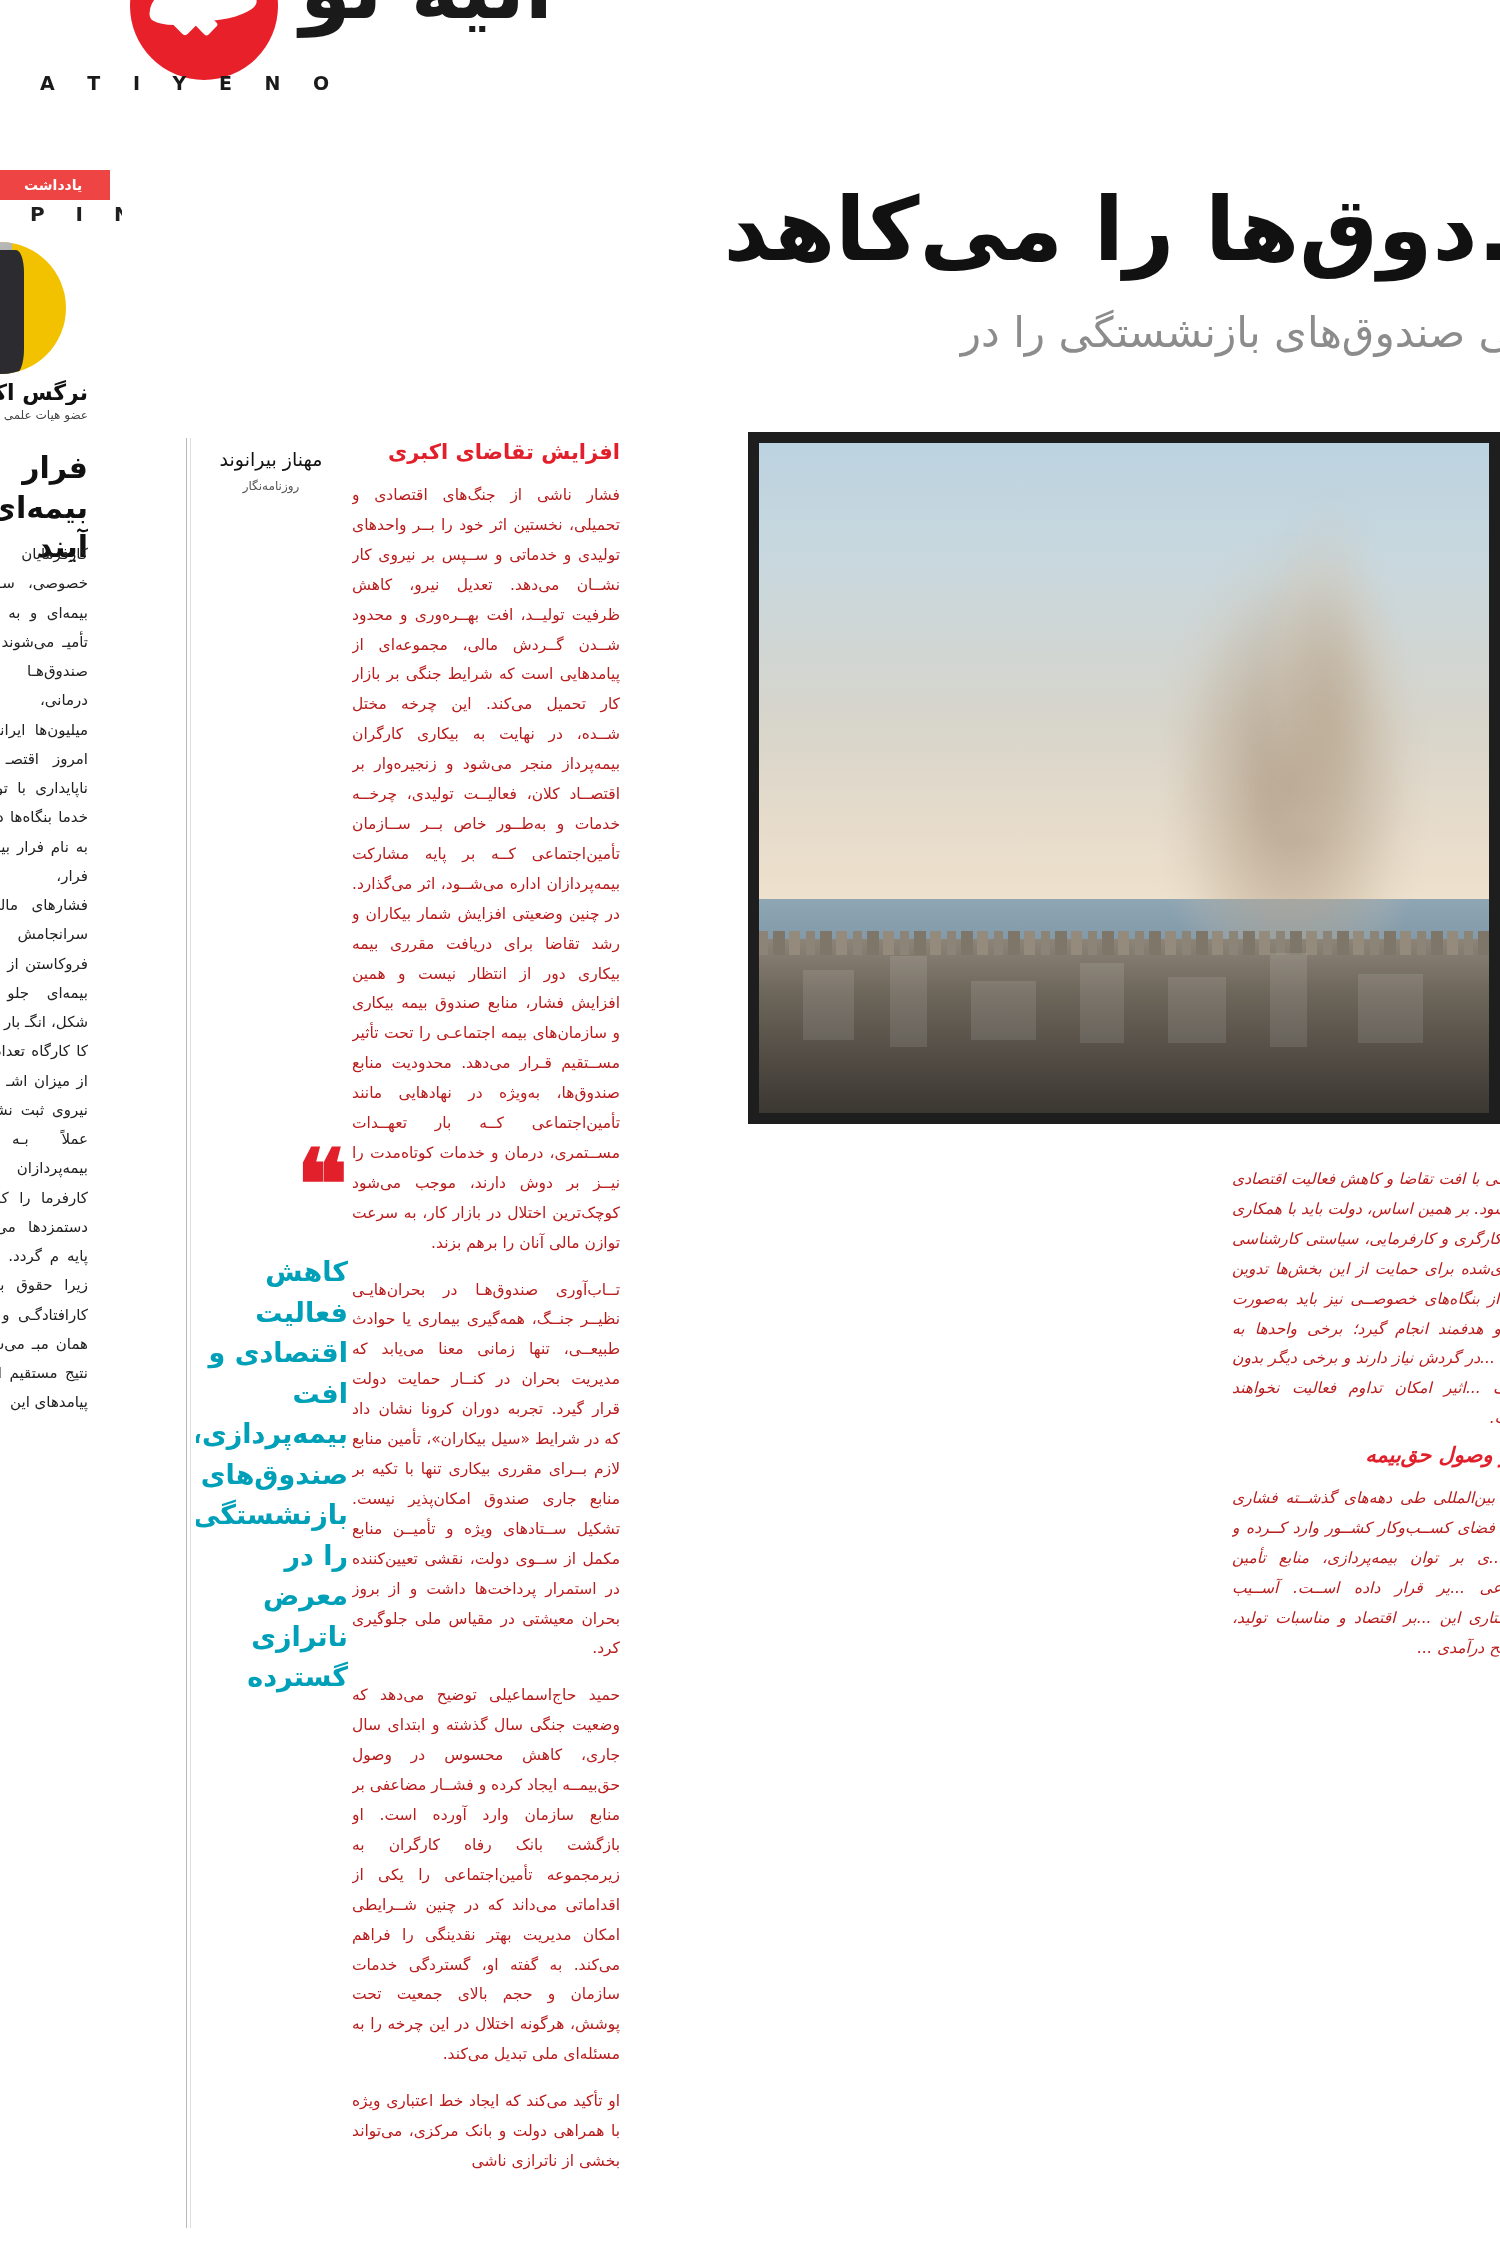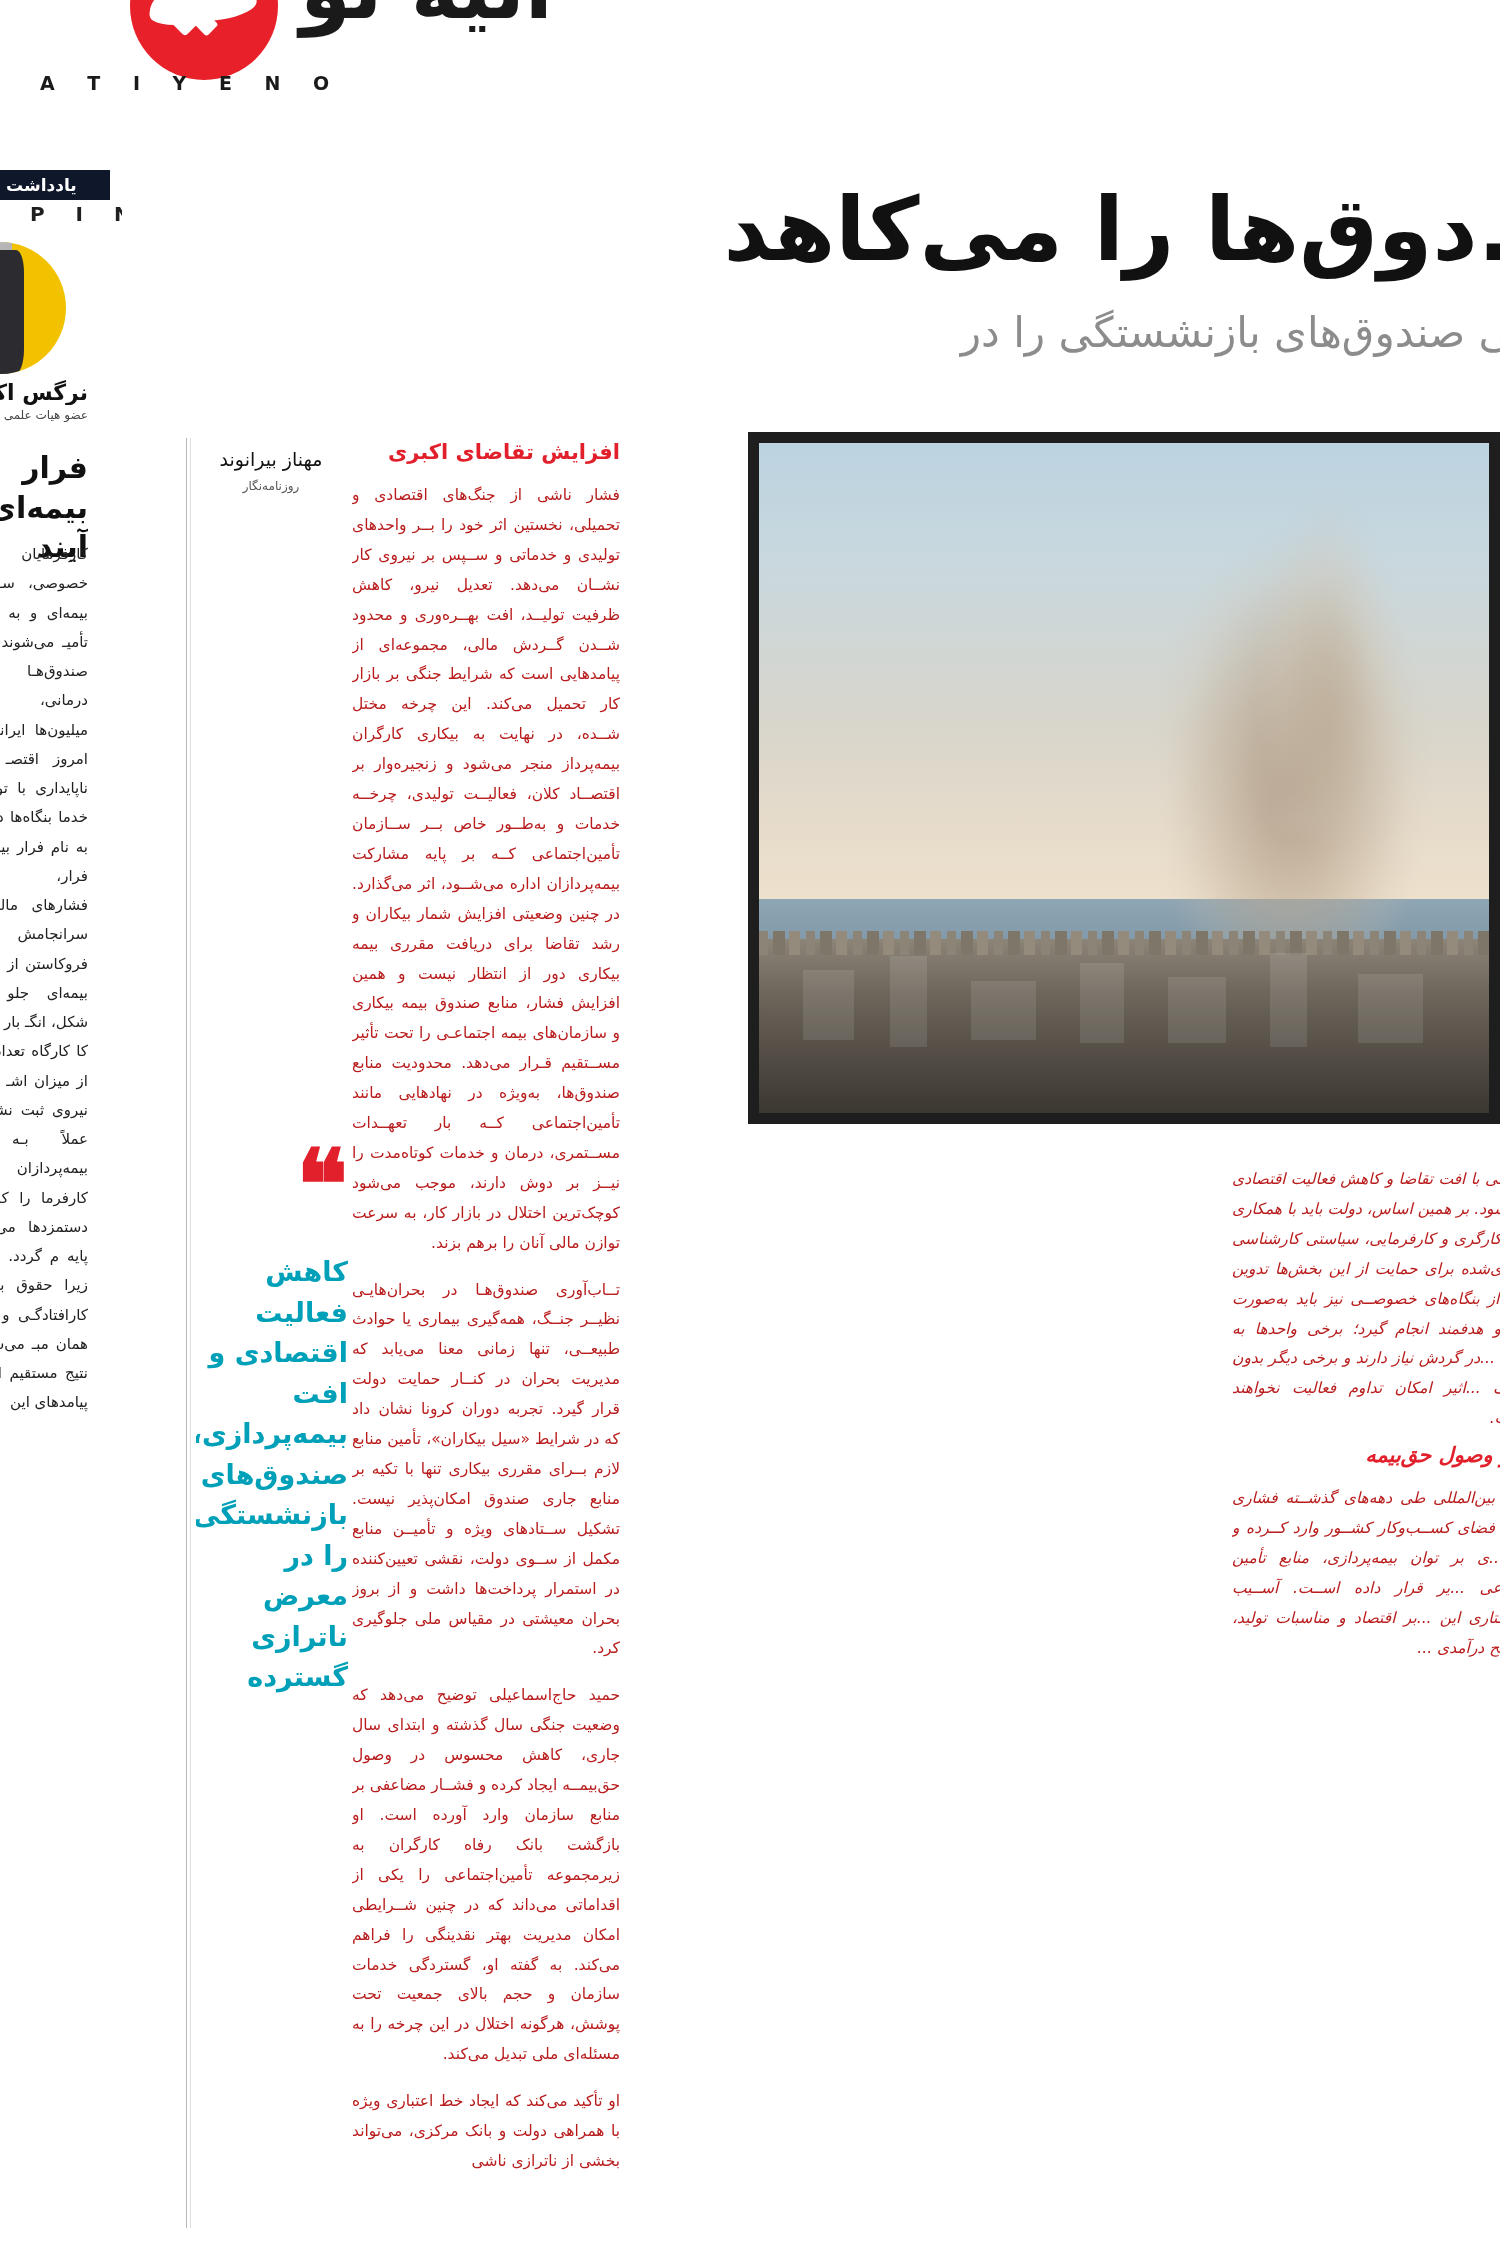--- a/index.html
+++ b/index.html
@@ -32,23 +32,23 @@
   }
   .logo-latin{
     position:absolute;left:40px;top:72px;
     font-size:19px;letter-spacing:13px;font-weight:bold;color:#1a1a1a;
     direction:ltr;
   }
 
   
   .rail{position:absolute;left:0;top:170px;width:178px;}
   .rail-tag{
-    position:absolute;left:0;top:0;width:110px;height:30px;background:#0f172a;
-    color:#fff;font-size:17px;font-weight:bold;line-height:30px;
-    text-align:left;padding-left:6px;box-sizing:border-box;overflow:hidden;
+    position:absolute;left:0;top:0;width:110px;height:30px;background:#ef4444;
+    color:#fff;font-size:14px;font-weight:bold;line-height:30px;
+    text-align:left;padding-left:24px;box-sizing:border-box;overflow:hidden;
   }
   .rail-tag-latin{
     position:absolute;left:-18px;top:32px;width:140px;
     font-size:20px;letter-spacing:12px;font-weight:bold;color:#1f1f1f;
     direction:ltr;white-space:nowrap;overflow:hidden;
   }
   .rail-photo{
     position:absolute;left:-66px;top:72px;width:132px;height:132px;
     border-radius:50%;overflow:hidden;background:#f2c200;
   }

